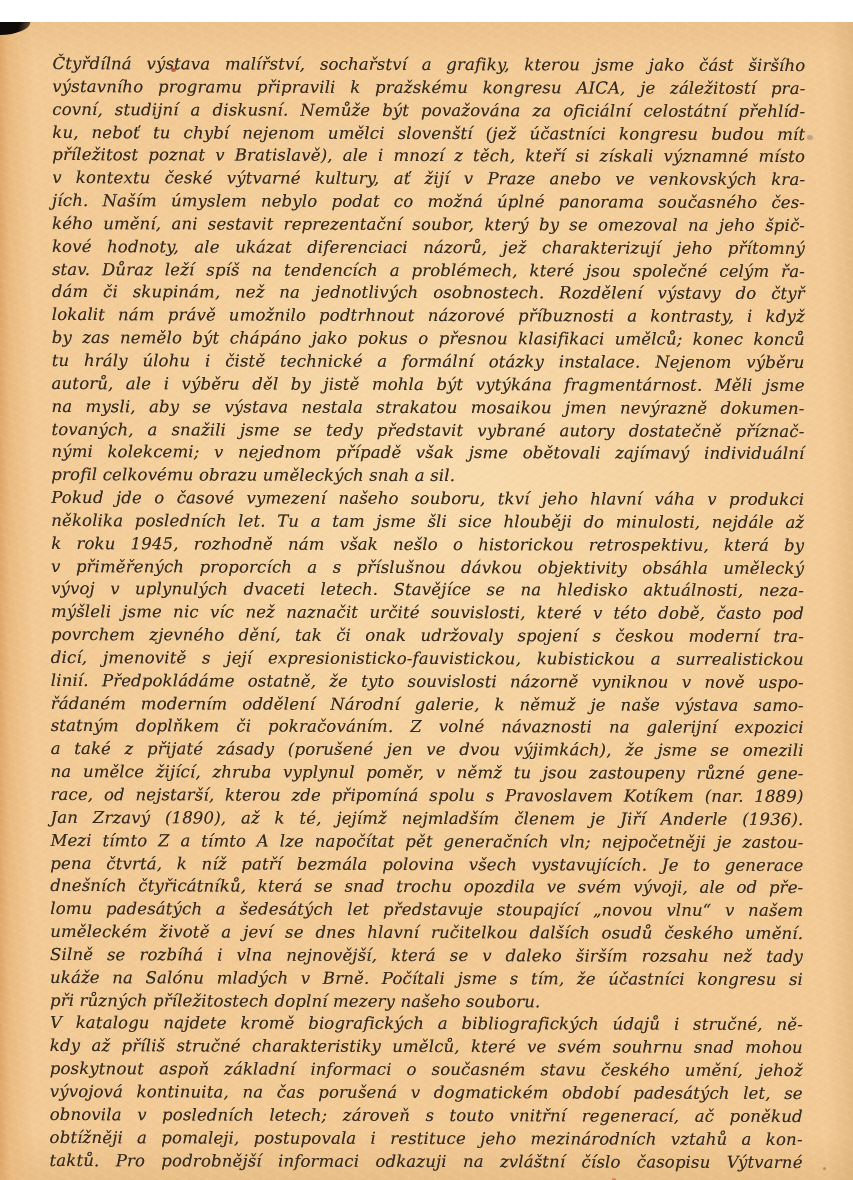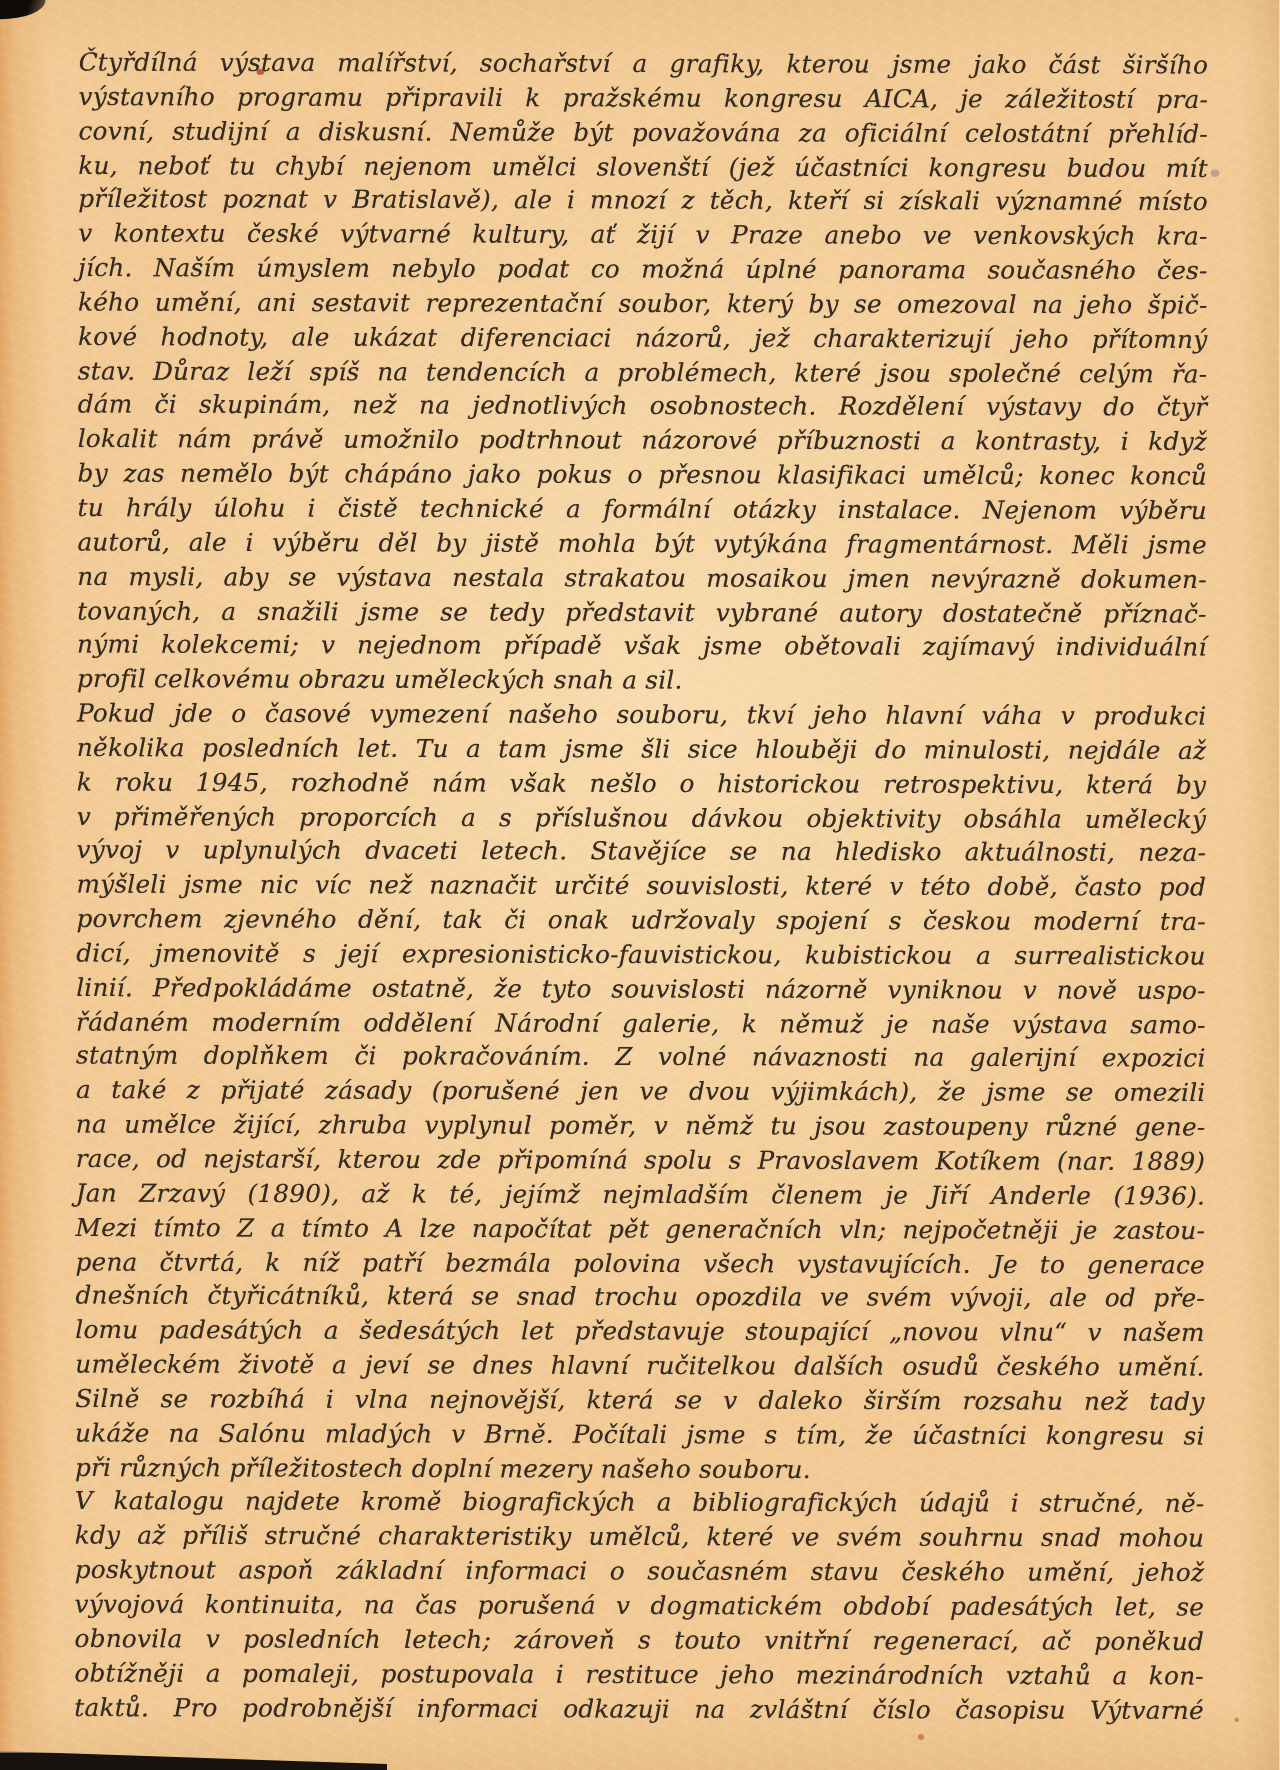--- a/index.html
+++ b/index.html
@@ -11,20 +11,21 @@
   }
   .page {
     position: absolute; inset: 0;
     background:
       radial-gradient(ellipse 70% 55% at 52% 40%, rgba(255,238,200,0.50), rgba(255,238,200,0) 70%),
       linear-gradient(90deg, #dfa668 0px, #eaba80 10px, rgba(238,196,140,0) 34px),
       linear-gradient(270deg, rgba(198,150,92,0.30) 0px, rgba(198,150,92,0) 26px),
       linear-gradient(0deg, rgba(208,160,100,0.28) 0px, rgba(208,160,100,0) 46px),
       linear-gradient(180deg, rgba(210,165,105,0.22) 0px, rgba(210,165,105,0) 40px),
       #f2ca95;
+    margin-top: 22px;
   }
   
   .texture {
     position: absolute; inset: 0; pointer-events: none;
     background:
       repeating-linear-gradient(23deg, rgba(255,250,230,0.05) 0 2px, rgba(255,250,230,0) 2px 9px),
       repeating-linear-gradient(-37deg, rgba(175,120,60,0.045) 0 1px, rgba(175,120,60,0) 1px 7px),
       repeating-linear-gradient(81deg, rgba(255,240,210,0.04) 0 3px, rgba(255,240,210,0) 3px 13px);
   }
   .text-block {

